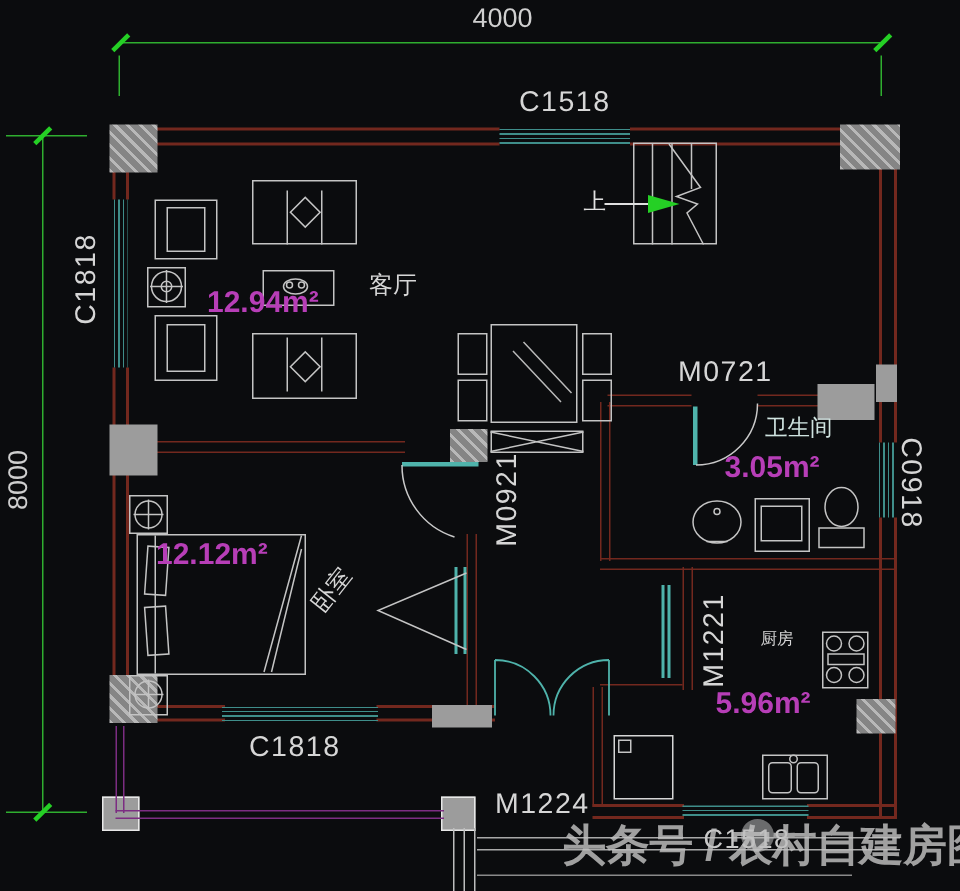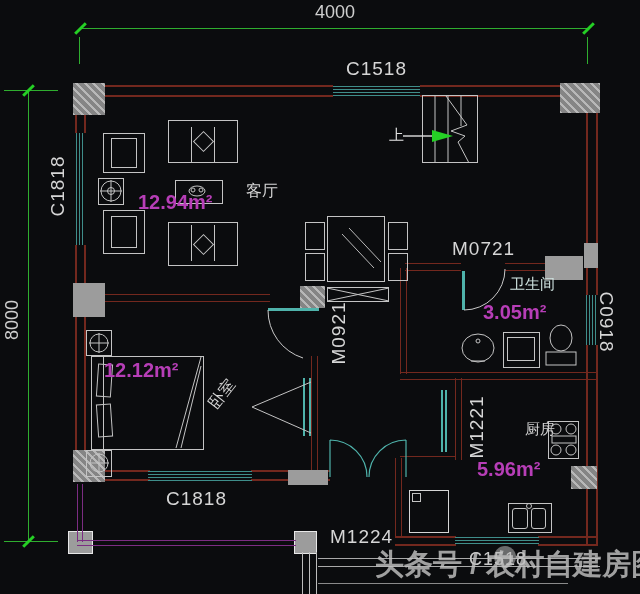--- a/index.html
+++ b/index.html
@@ -233,22 +233,22 @@
   <div class="lbl" style="left:330px;top:489px;margin-top:38px;">M1224</div>
   <div class="lbl" style="left:452px;top:239px;">M0721</div>
   <div class="lbl vtxt rotccw" style="left:299px;top:325px;width:76px;">M0921</div>
   <div class="lbl vtxt rotccw" style="left:437px;top:419px;width:76px;">M1221</div>
   <div class="lbl" style="left:469px;top:550px;font-size:18px;color:#c9c9c9;">C1518</div>
 
   <div class="room" style="left:246px;top:183px;">客厅</div>
   <div class="area" style="left:138px;top:192px;">12.94m²</div>
   <div class="room" style="left:206px;top:386px;transform:rotate(-52deg);">卧室</div>
   <div class="area" style="left:104px;top:360px;">12.12m²</div>
-  <div class="room" style="left:510px;top:278px;font-size:15px;color:#cfe3e0;font-family:Liberation Mono, monospace;">卫生间</div>
+  <div class="room" style="left:510px;top:278px;font-size:15px;color:#cfe3e0;">卫生间</div>
   <div class="area" style="left:483px;top:302px;">3.05m²</div>
-  <div class="room" style="left:525px;top:421px;font-size:15px;">厨房</div>
+  <div class="room" style="left:507px;top:421px;font-size:11px;">厨房</div>
   <div class="area" style="left:477px;top:459px;">5.96m²</div>
   <div class="room" style="left:389px;top:127px;font-size:15px;color:#e0e0e0;">上</div>
 
   <div class="wm-logo" style="left:494px;top:546px;"></div>
   <div class="wm-main" style="left:375px;top:550px;">头条号 / 农村自建房图纸</div>
 
 </div>
 
 </body></html>

